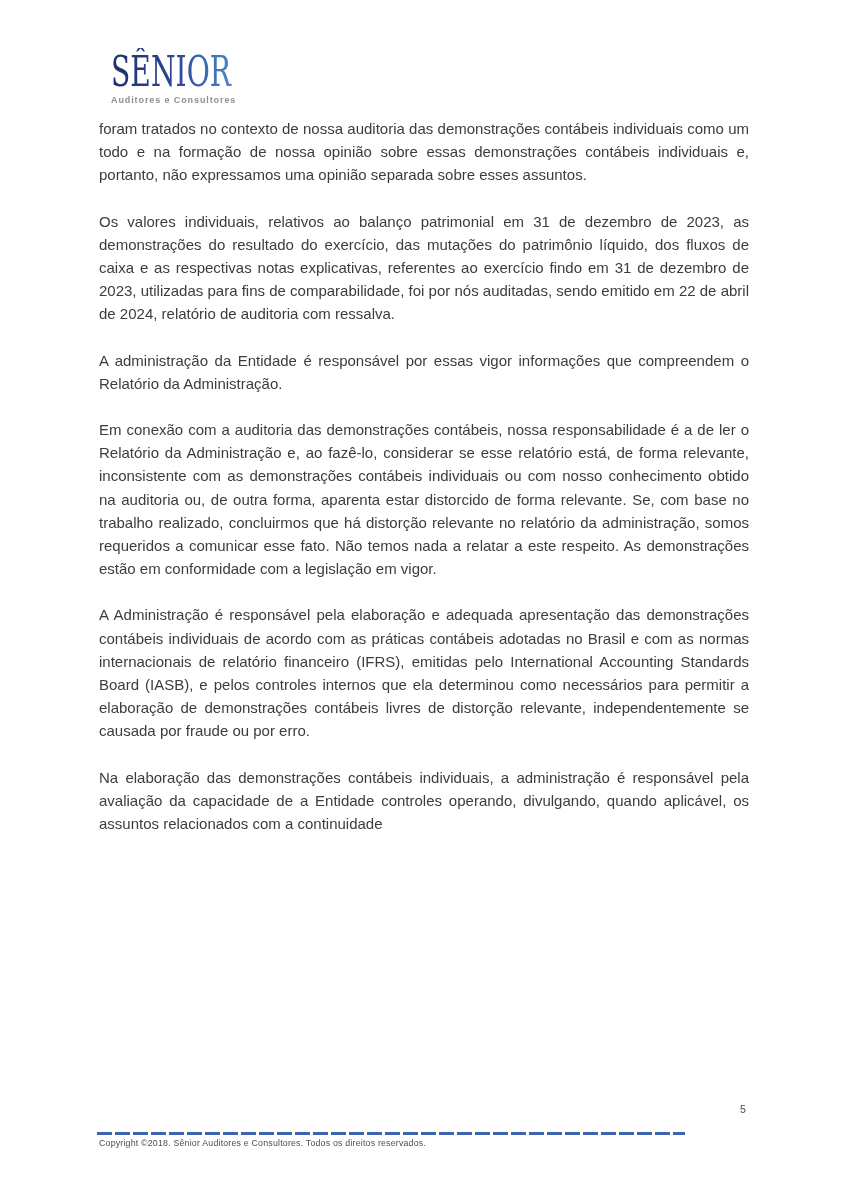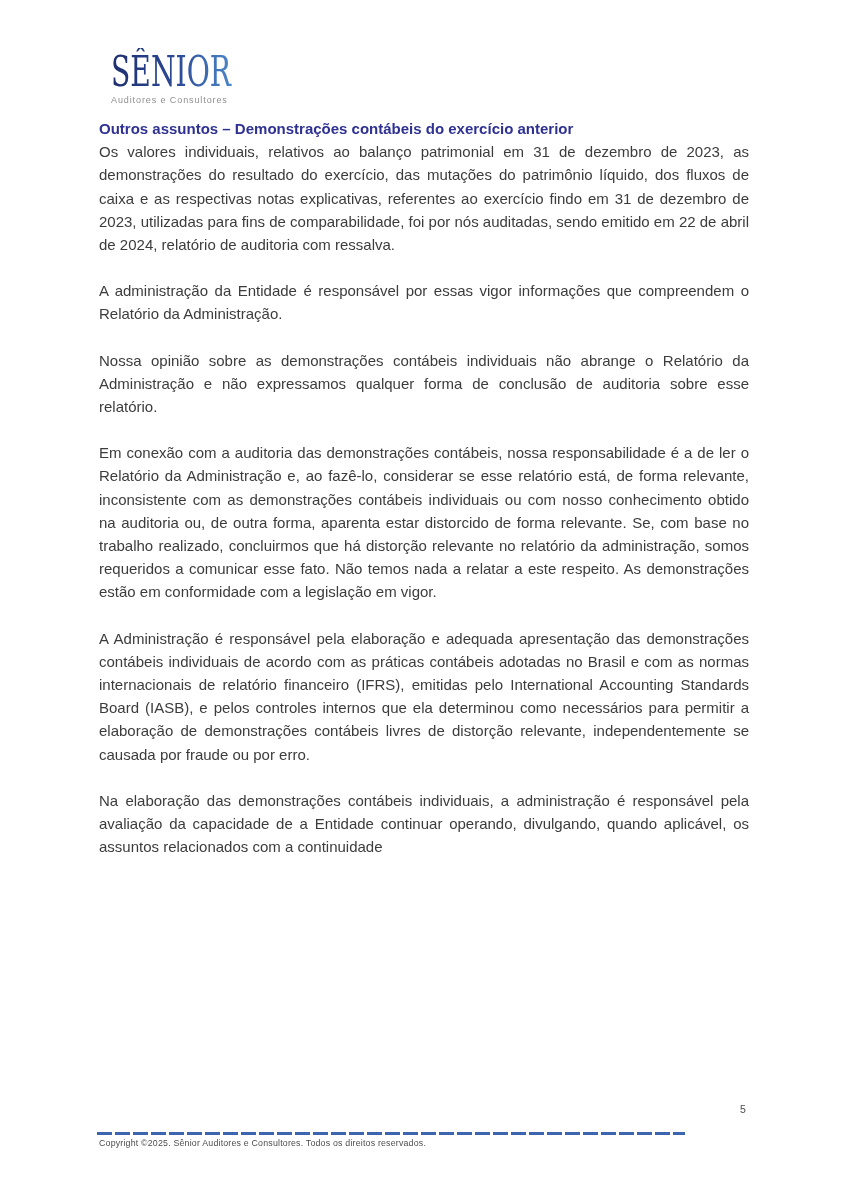--- a/index.html
+++ b/index.html
@@ -29,20 +29,21 @@
   .logo-text {
     font-family: "DejaVu Serif", serif;
     font-size: 42px;
     font-weight: 400;
   }
   .logo-tagline {
     margin-top: 1px;
     font-size: 9px;
     letter-spacing: 0.9px;
     color: #8e8e8e;
+    font-weight: bold;
   }
   .content {
     position: absolute;
     left: 99px;
     top: 117px;
     width: 650px;
     font-size: 15px;
     line-height: 23.2px;
     color: #3c3c3c;
     text-align: justify;
@@ -97,28 +98,27 @@
           <stop offset="0.55" stop-color="#2c4a96"></stop>
           <stop offset="1" stop-color="#4b87c9"></stop>
         </linearGradient>
       </defs>
       <text class="logo-text" x="0" y="38" textLength="120" lengthAdjust="spacingAndGlyphs" fill="url(#logo-grad)">SÊNIOR</text>
     </svg>
     <div class="logo-tagline">Auditores e Consultores</div>
   </header>
 
   <main class="content">
-    <h2 class="heading">Outros assuntos – Demonstrações contábeis do exercício anterior</h2>
+    <p class="para">foram tratados no contexto de nossa auditoria das demonstrações contábeis individuais como um todo e na formação de nossa opinião sobre essas demonstrações contábeis individuais e, portanto, não expressamos uma opinião separada sobre esses assuntos.</p>
     <p class="para">Os valores individuais, relativos ao balanço patrimonial em 31 de dezembro de 2023, as demonstrações do resultado do exercício, das mutações do patrimônio líquido, dos fluxos de caixa e as respectivas notas explicativas, referentes ao exercício findo em 31 de dezembro de 2023, utilizadas para fins de comparabilidade, foi por nós auditadas, sendo emitido em 22 de abril de 2024, relatório de auditoria com ressalva.</p>
     <p class="para">A administração da Entidade é responsável por essas vigor informações que compreendem o Relatório da Administração.</p>
-    <p class="para">Nossa opinião sobre as demonstrações contábeis individuais não abrange o Relatório da Administração e não expressamos qualquer forma de conclusão de auditoria sobre esse relatório.</p>
     <p class="para">Em conexão com a auditoria das demonstrações contábeis, nossa responsabilidade é a de ler o Relatório da Administração e, ao fazê-lo, considerar se esse relatório está, de forma relevante, inconsistente com as demonstrações contábeis individuais ou com nosso conhecimento obtido na auditoria ou, de outra forma, aparenta estar distorcido de forma relevante. Se, com base no trabalho realizado, concluirmos que há distorção relevante no relatório da administração, somos requeridos a comunicar esse fato. Não temos nada a relatar a este respeito. As demonstrações estão em conformidade com a legislação em vigor.</p>
     <p class="para">A Administração é responsável pela elaboração e adequada apresentação das demonstrações contábeis individuais de acordo com as práticas contábeis adotadas no Brasil e com as normas internacionais de relatório financeiro (IFRS), emitidas pelo International Accounting Standards Board (IASB), e pelos controles internos que ela determinou como necessários para permitir a elaboração de demonstrações contábeis livres de distorção relevante, independentemente se causada por fraude ou por erro.</p>
-    <p class="para">Na elaboração das demonstrações contábeis individuais, a administração é responsável pela avaliação da capacidade de a Entidade continuar operando, divulgando, quando aplicável, os assuntos relacionados com a continuidade</p>
+    <p class="para">Na elaboração das demonstrações contábeis individuais, a administração é responsável pela avaliação da capacidade de a Entidade controles operando, divulgando, quando aplicável, os assuntos relacionados com a continuidade</p>
   </main>
 
   <div class="page-number">5</div>
 
   <div class="footer-divider"></div>
 
-  <div class="copyright">Copyright ©2025. Sênior Auditores e Consultores. Todos os direitos reservados.</div>
+  <div class="copyright">Copyright ©2018. Sênior Auditores e Consultores. Todos os direitos reservados.</div>
 
 </div>
 
 </body></html>

